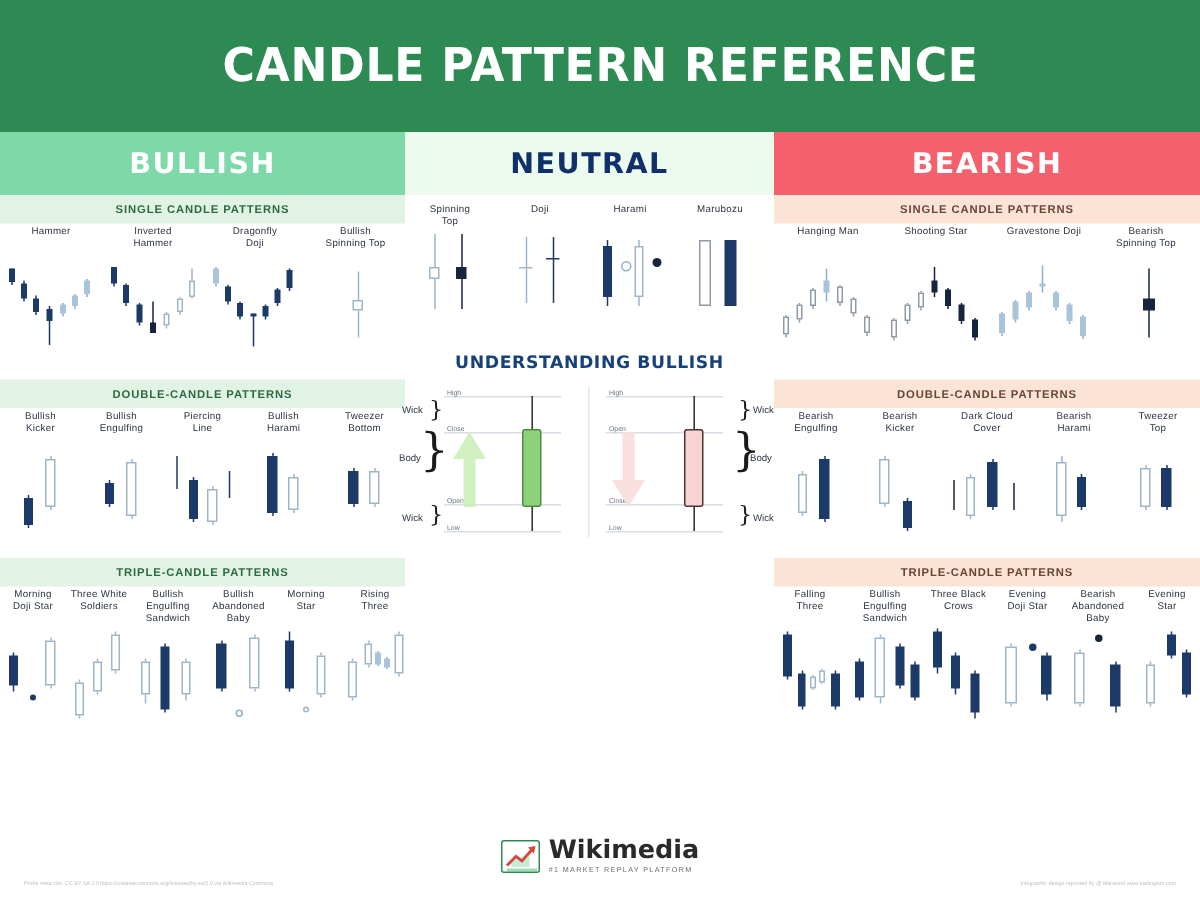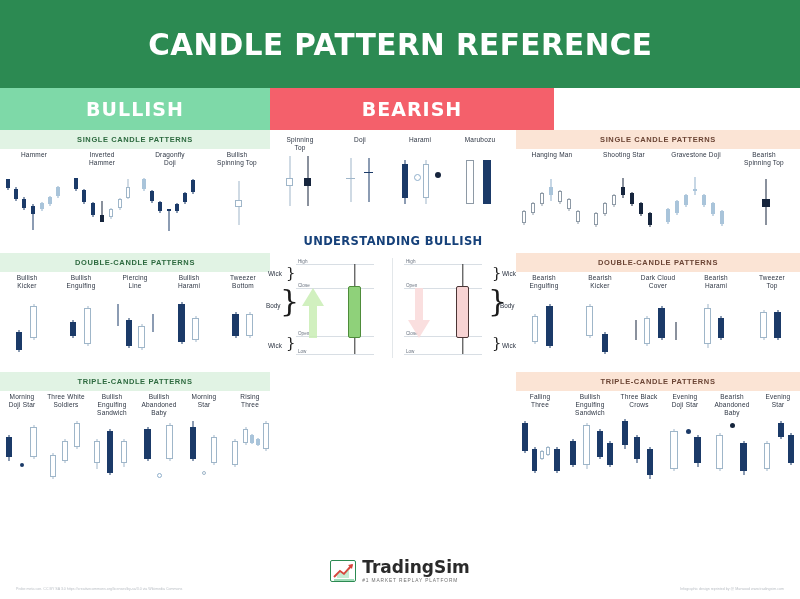--- a/index.html
+++ b/index.html
@@ -142,20 +142,21 @@
 </style>
 </head>
 <body>
 
 <div class="title-band">
   <h1>CANDLE PATTERN REFERENCE</h1>
 </div>
 
 <div class="mood-row">
   <div class="mood bullish">BULLISH</div>
+  <div class="mood neutral">NEUTRAL</div>
   <div class="mood bearish">BEARISH</div>
 </div>
 
 <div class="board">
 
   <div class="col col-left">
 
     <div class="subhead g">SINGLE CANDLE PATTERNS</div>
     <div class="grid" id="bull-single">
         <div class="cell" style="width: 68px;">
@@ -870,21 +871,21 @@
   <div class="logo-row">
     <span class="logo-mark">
       <svg width="26" height="22" viewBox="0 0 26 22">
         <path d="M3 16 L9 10 L13 13 L21 4" stroke="#D8453C" stroke-width="2" fill="none"></path>
         <path d="M17 4 L22 3 L21 8 Z" fill="#D8453C"></path>
         <path d="M3 18 L23 18 L23 20 L3 20 Z" fill="#4FBF7B" opacity="0.55"></path>
         <path d="M6 14 L9 11 L13 14 L18 8 L18 17 L6 17 Z" fill="#8FD8A8" opacity="0.5"></path>
       </svg>
     </span>
     <span class="logo-text">
-      <div class="brand">TradingSim</div>
+      <div class="brand">Wikimedia</div>
       <div class="tag">#1 MARKET REPLAY PLATFORM</div>
     </span>
   </div>
   <div class="credits">
     <span>Probe meta con. CC BY SA 3.0 https://creativecommons.org/licenses/by-sa/3.0 via Wikimedia Commons</span>
     <span>Infographic design reprinted by @ Marwood www.tradingsim.com</span>
   </div>
 </div>
 
 </body></html>

